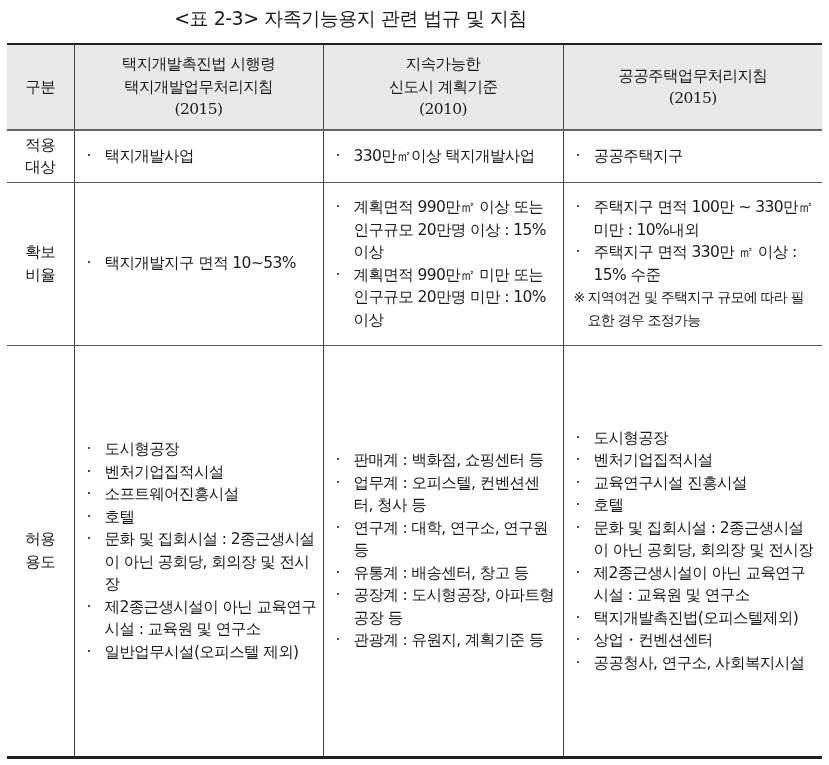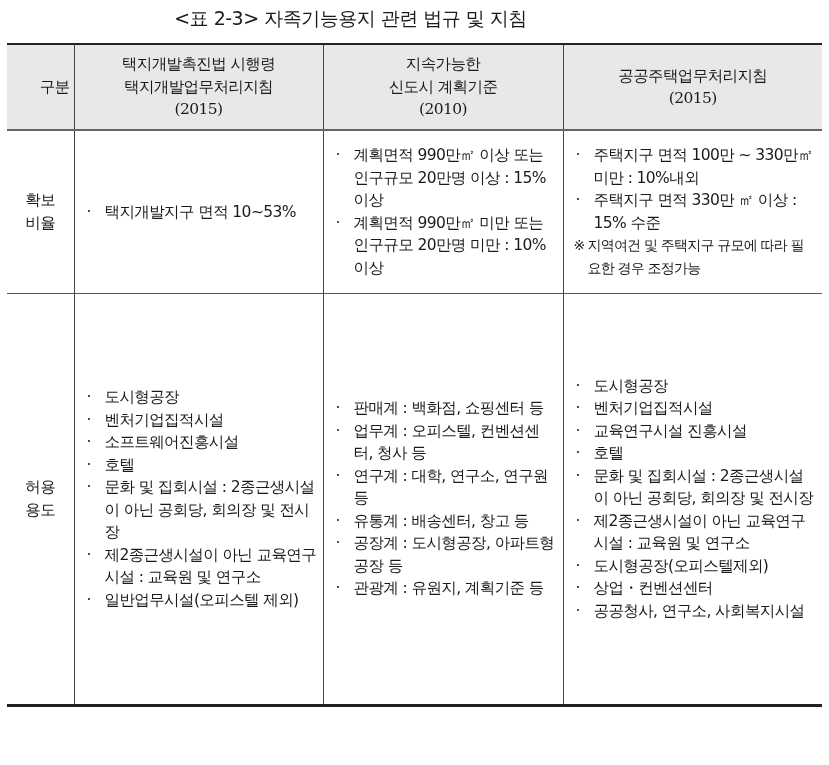--- a/index.html
+++ b/index.html
@@ -7,21 +7,21 @@
          font-family: "DejaVu Sans", "Liberation Sans", sans-serif; color: #1a1a1a; }
   .caption { position: absolute; top: 6px; left: 0; width: 701px; text-align: center;
              font-size: 19px; letter-spacing: -0.5px; }
   table { position: absolute; top: 43px; left: 7px; width: 815px; border-collapse: collapse;
           table-layout: fixed; font-size: 15.5px; line-height: 22.5px; letter-spacing: -0.6px; }
   col.c0 { width: 67px; } col.c1 { width: 249px; } col.c2 { width: 240px; } col.c3 { width: 259px; }
   thead tr { border-top: 2.5px solid #222; }
   thead th { background: #e8e8e8; font-weight: normal; text-align: center; height: 84px;
              padding: 0 4px; border-bottom: 2px solid #666; }
   td, th { border-left: 1px solid #444; vertical-align: middle; }
-  td:first-child, th:first-child { border-left: none; text-align: right; }
+  td:first-child, th:first-child { border-left: none; }
   tbody tr { border-bottom: 1.5px solid #555; }
   tbody tr.last { border-bottom: 3px solid #222; }
   td.label { text-align: center; padding: 0; }
   td.cell { padding: 2px 6px 2px 10px; }
   .yr { font-family: "DejaVu Serif", "Liberation Serif", serif; }
   ul { list-style: none; margin: 0; padding: 0; }
   li { position: relative; padding-left: 20px; }
   li .bullet { position: absolute; left: 2px; top: 0; }
   li.note { padding-left: 14px; font-size: 14px; letter-spacing: -0.8px; }
   li.note .bullet { left: 0; }
@@ -51,20 +51,41 @@
         <div>신도시 계획기준</div>
         <div class="yr">(2010)</div>
       </th>
       <th>
         <div>공공주택업무처리지침</div>
         <div class="yr">(2015)</div>
       </th>
     </tr>
   </thead>
   <tbody>
+    <tr style="height:52px;">
+      <td class="label">
+        <div>적용</div>
+        <div>대상</div>
+      </td>
+      <td class="cell">
+        <ul>
+            <li><span class="bullet">·</span><span>택지개발사업</span></li>
+          </ul>
+      </td>
+      <td class="cell">
+        <ul>
+            <li><span class="bullet">·</span><span>330만㎡이상 택지개발사업</span></li>
+          </ul>
+      </td>
+      <td class="cell">
+        <ul>
+            <li><span class="bullet">·</span><span>공공주택지구</span></li>
+          </ul>
+      </td>
+    </tr>
     <tr style="height:163px;">
       <td class="label">
         <div>확보</div>
         <div>비율</div>
       </td>
       <td class="cell">
         <ul>
             <li><span class="bullet">·</span><span>택지개발지구 면적 10~53%</span></li>
           </ul>
       </td>
@@ -109,20 +130,20 @@
         </ul>
       </td>
       <td class="cell">
         <ul>
           <li><span class="bullet">·</span><span>도시형공장</span></li>
           <li><span class="bullet">·</span><span>벤처기업집적시설</span></li>
           <li><span class="bullet">·</span><span>교육연구시설 진흥시설</span></li>
           <li><span class="bullet">·</span><span>호텔</span></li>
           <li><span class="bullet">·</span><span>문화 및 집회시설 : 2종근생시설이 아닌 공회당, 회의장 및 전시장</span></li>
           <li><span class="bullet">·</span><span>제2종근생시설이 아닌 교육연구시설 : 교육원 및 연구소</span></li>
-          <li><span class="bullet">·</span><span>도시형공장(오피스텔제외)</span></li>
+          <li><span class="bullet">·</span><span>택지개발촉진법(오피스텔제외)</span></li>
           <li><span class="bullet">·</span><span>상업・컨벤션센터</span></li>
           <li><span class="bullet">·</span><span>공공청사, 연구소, 사회복지시설</span></li>
         </ul>
       </td>
     </tr>
   </tbody>
 </table>
 
 </body></html>

